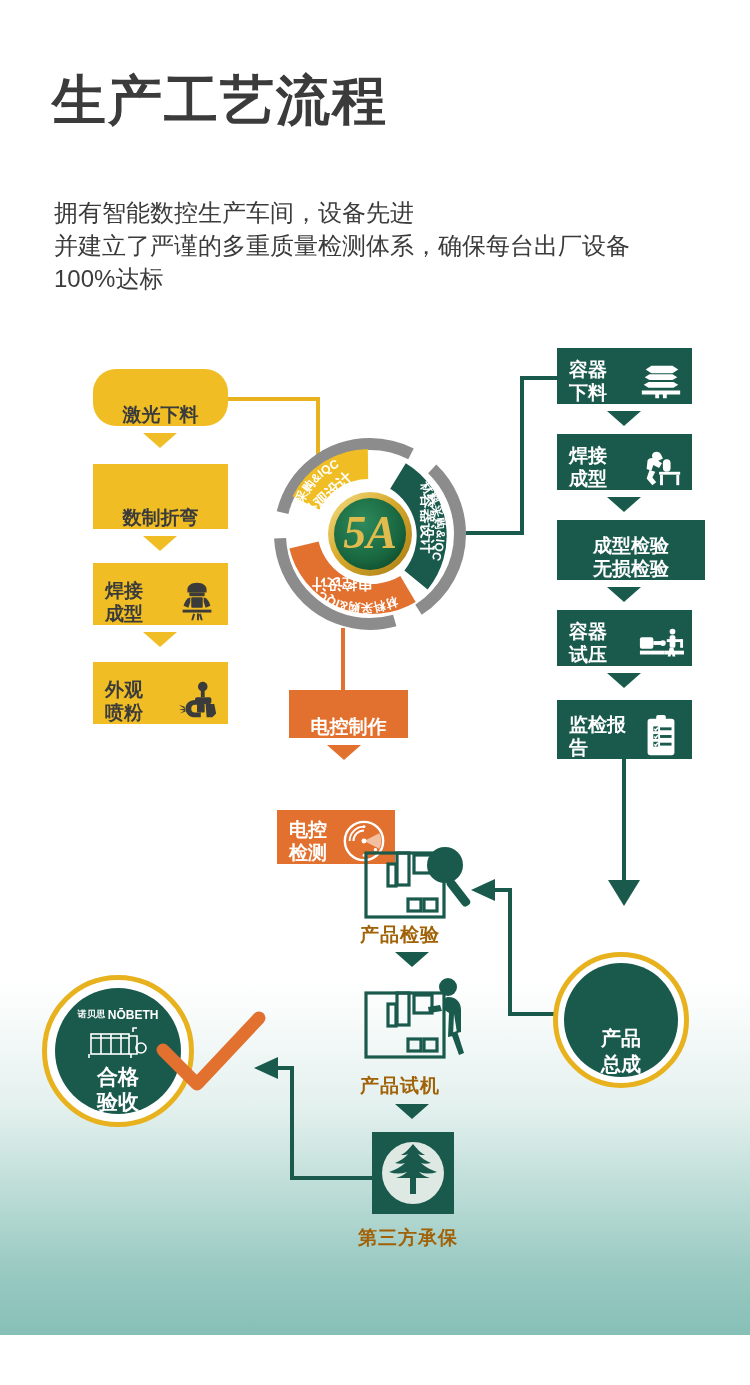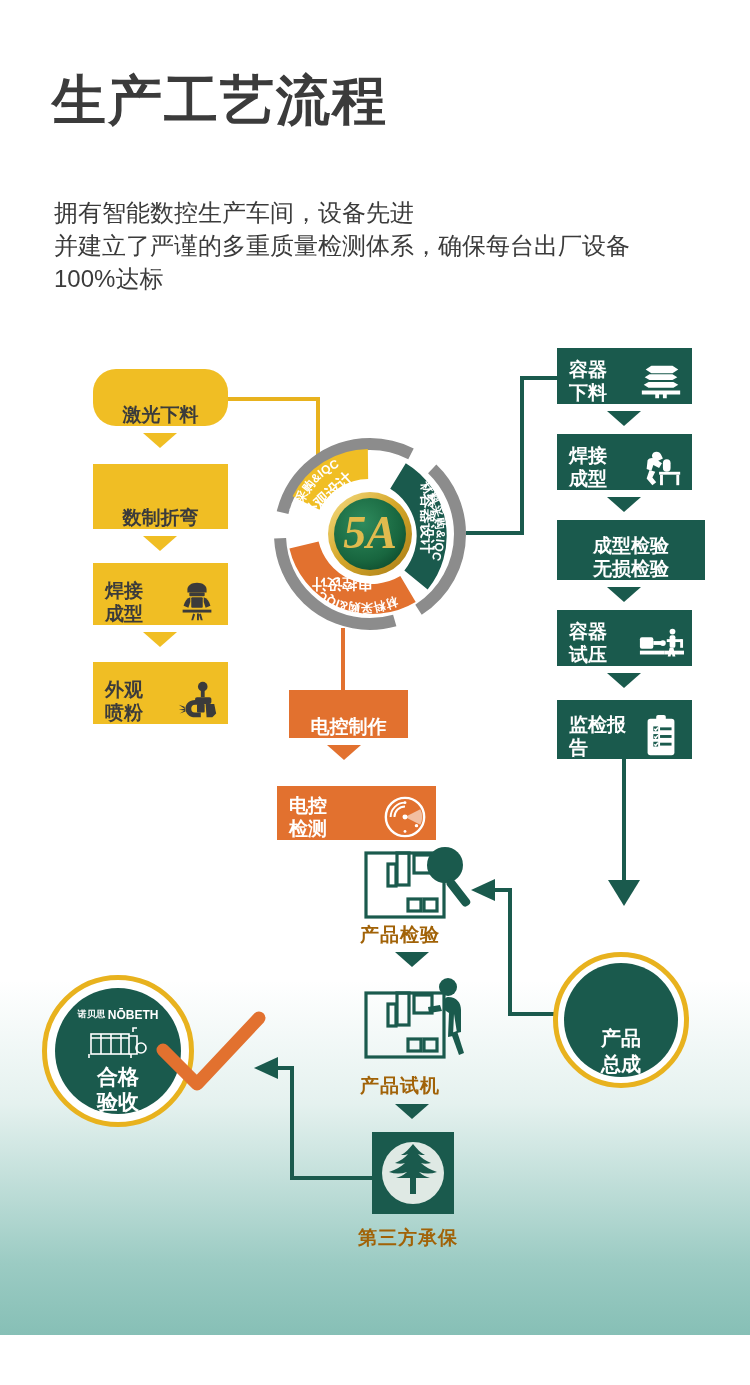--- a/index.html
+++ b/index.html
@@ -325,21 +325,21 @@
         </g>
       </svg>
     </span>
   </div>
 
   <div class="pbox orangebox center" style="left:289px; top:690px; width:119px; height:48px;">
     <span class="lbl">电控制作</span>
   </div>
   <div class="tri-down tri-o" style="left:327px; top:745px;"></div>
 
-  <div class="pbox orangebox withicon" style="left:277px; top:786px; width:159px; height:54px;">
+  <div class="pbox orangebox withicon" style="left:277px; top:810px; width:118px; height:54px;">
     <span class="lbl">电控
 检测</span>
     <span class="ico">
       <svg viewBox="0 0 48 48">
         <circle cx="24" cy="24" r="20" fill="none" stroke="#ffffff" stroke-width="2.5"></circle>
         <circle cx="24" cy="24" r="2.6" fill="#ffffff"></circle>
         <path d="M24 24 L40 16 A18 18 0 0 1 40 32 Z" fill="#ffffff" opacity=".55"></path>
         <path d="M24 24 m-11 0 a11 11 0 0 1 11 -11" fill="none" stroke="#ffffff" stroke-width="2"></path>
         <path d="M24 24 m-15 0 a15 15 0 0 1 15 -15" fill="none" stroke="#ffffff" stroke-width="2"></path>
         <circle cx="24" cy="9" r="1.5" fill="#ffffff"></circle>

